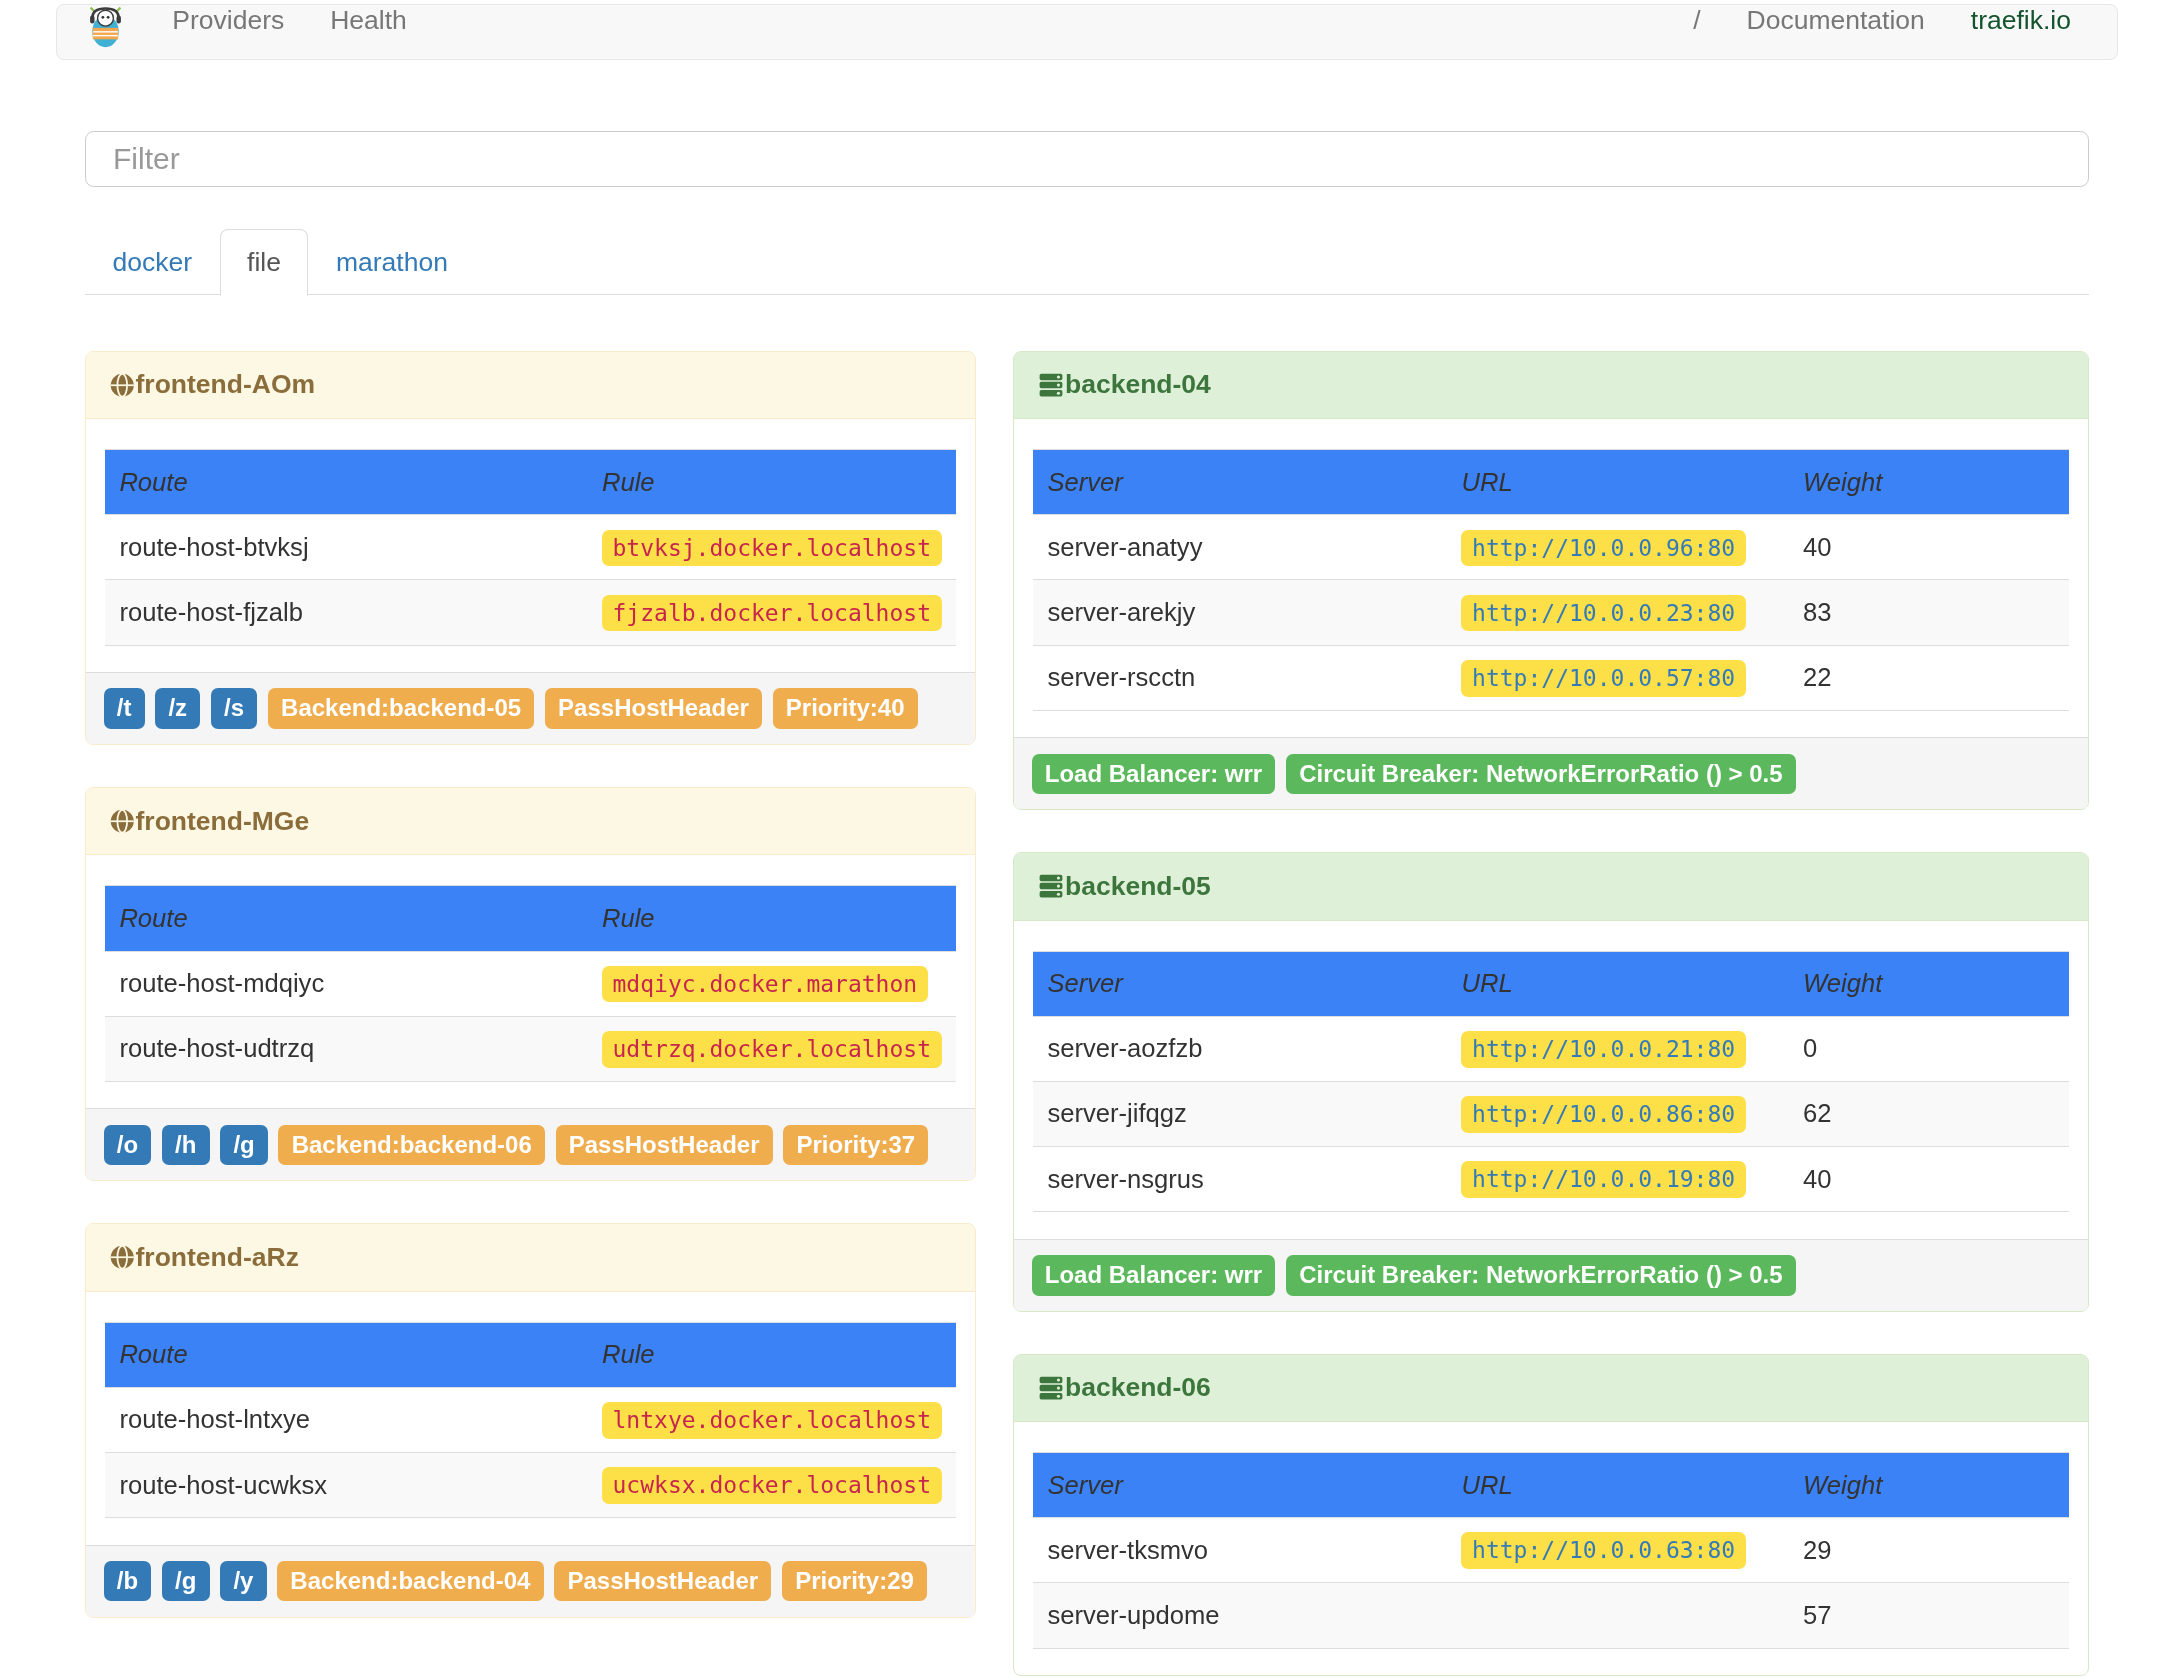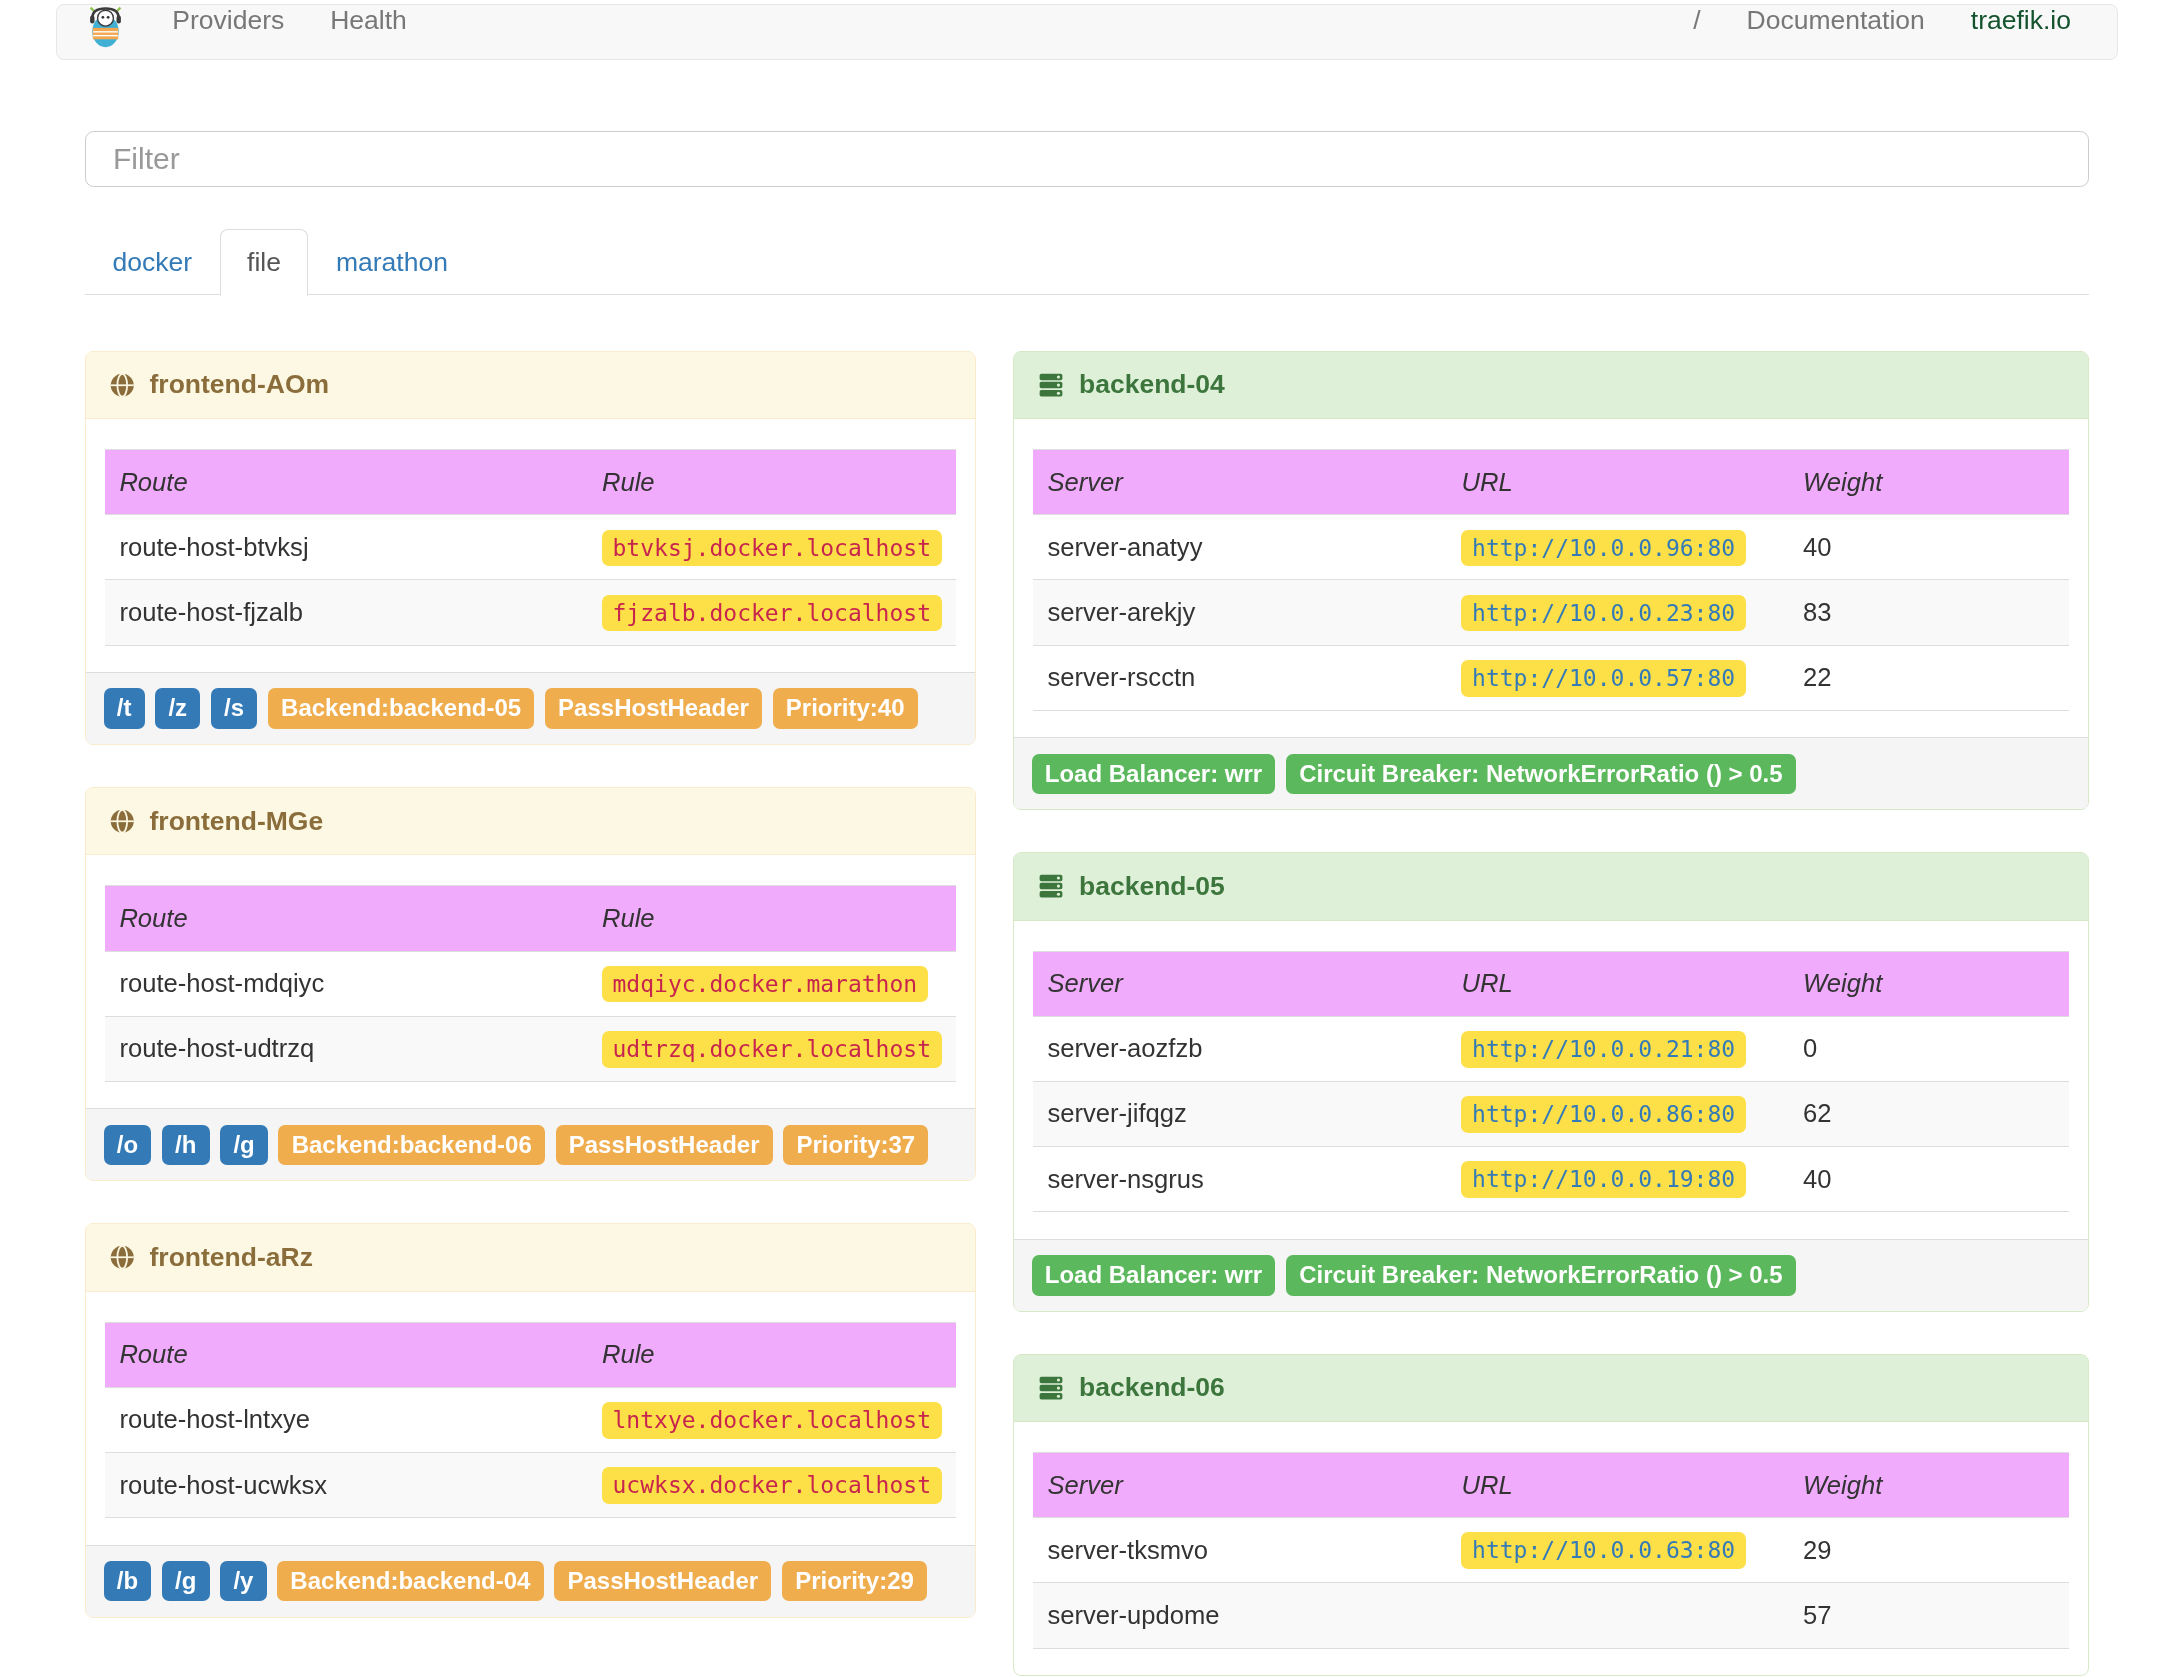--- a/index.html
+++ b/index.html
@@ -48,32 +48,32 @@
   .row { display:flex; gap:37px; margin-top:56px; align-items:flex-start; }
   .col-frontends { width:891px; flex:none; }
   .col-backends  { flex:1; min-width:0; }
 
   
   .panel { border:1.8px solid; border-radius:8px; margin-bottom:42px; background:#fff; }
   .panel.warning { border-color:#faebcc; }
   .panel.success { border-color:#d6e9c6; }
   .panel-heading {
     padding:17.6px 23px; font-size:26.5px; font-weight:bold;
-    display:flex; align-items:center; gap:14px;
+    display:flex; align-items:center; 
     border-radius:6.2px 6.2px 0 0;
   }
   .warning > .panel-heading { background:#fcf8e3; color:#8a6d3b; border-bottom:1.8px solid #faebcc; }
   .success > .panel-heading { background:#dff0d8; color:#3c763d; border-bottom:1.8px solid #d6e9c6; }
   .panel-heading .icn { display:flex; }
   .panel-body { padding:30px 19.4px 26.5px; }
 
   table { width:100%; border-collapse:collapse; font-size:25.6px; }
   th { font-style:italic; font-weight:normal; text-align:left; color:#333; }
   th, td { padding:17.6px 14px; border-bottom:1.8px solid #ddd; text-align:left; }
-  thead th { border-top:1.8px solid #ddd; background:#f0abfc; }
+  thead th { border-top:1.8px solid #ddd; background:#3b82f6; }
   tbody tr:nth-child(even) td { background:#f9f9f9; }
   .tbl-frontend th:nth-child(1) { width:59%; }
   .tbl-backend  th:nth-child(1) { width:40%; }
   .tbl-backend  th:nth-child(2) { width:33%; }
 
   code {
     font-family:"DejaVu Sans Mono","Liberation Mono",monospace;
     font-size:23px; background:#fde047; color:#c7254e;
     padding:5.3px 10.6px; border-radius:7px; white-space:nowrap;
   }

